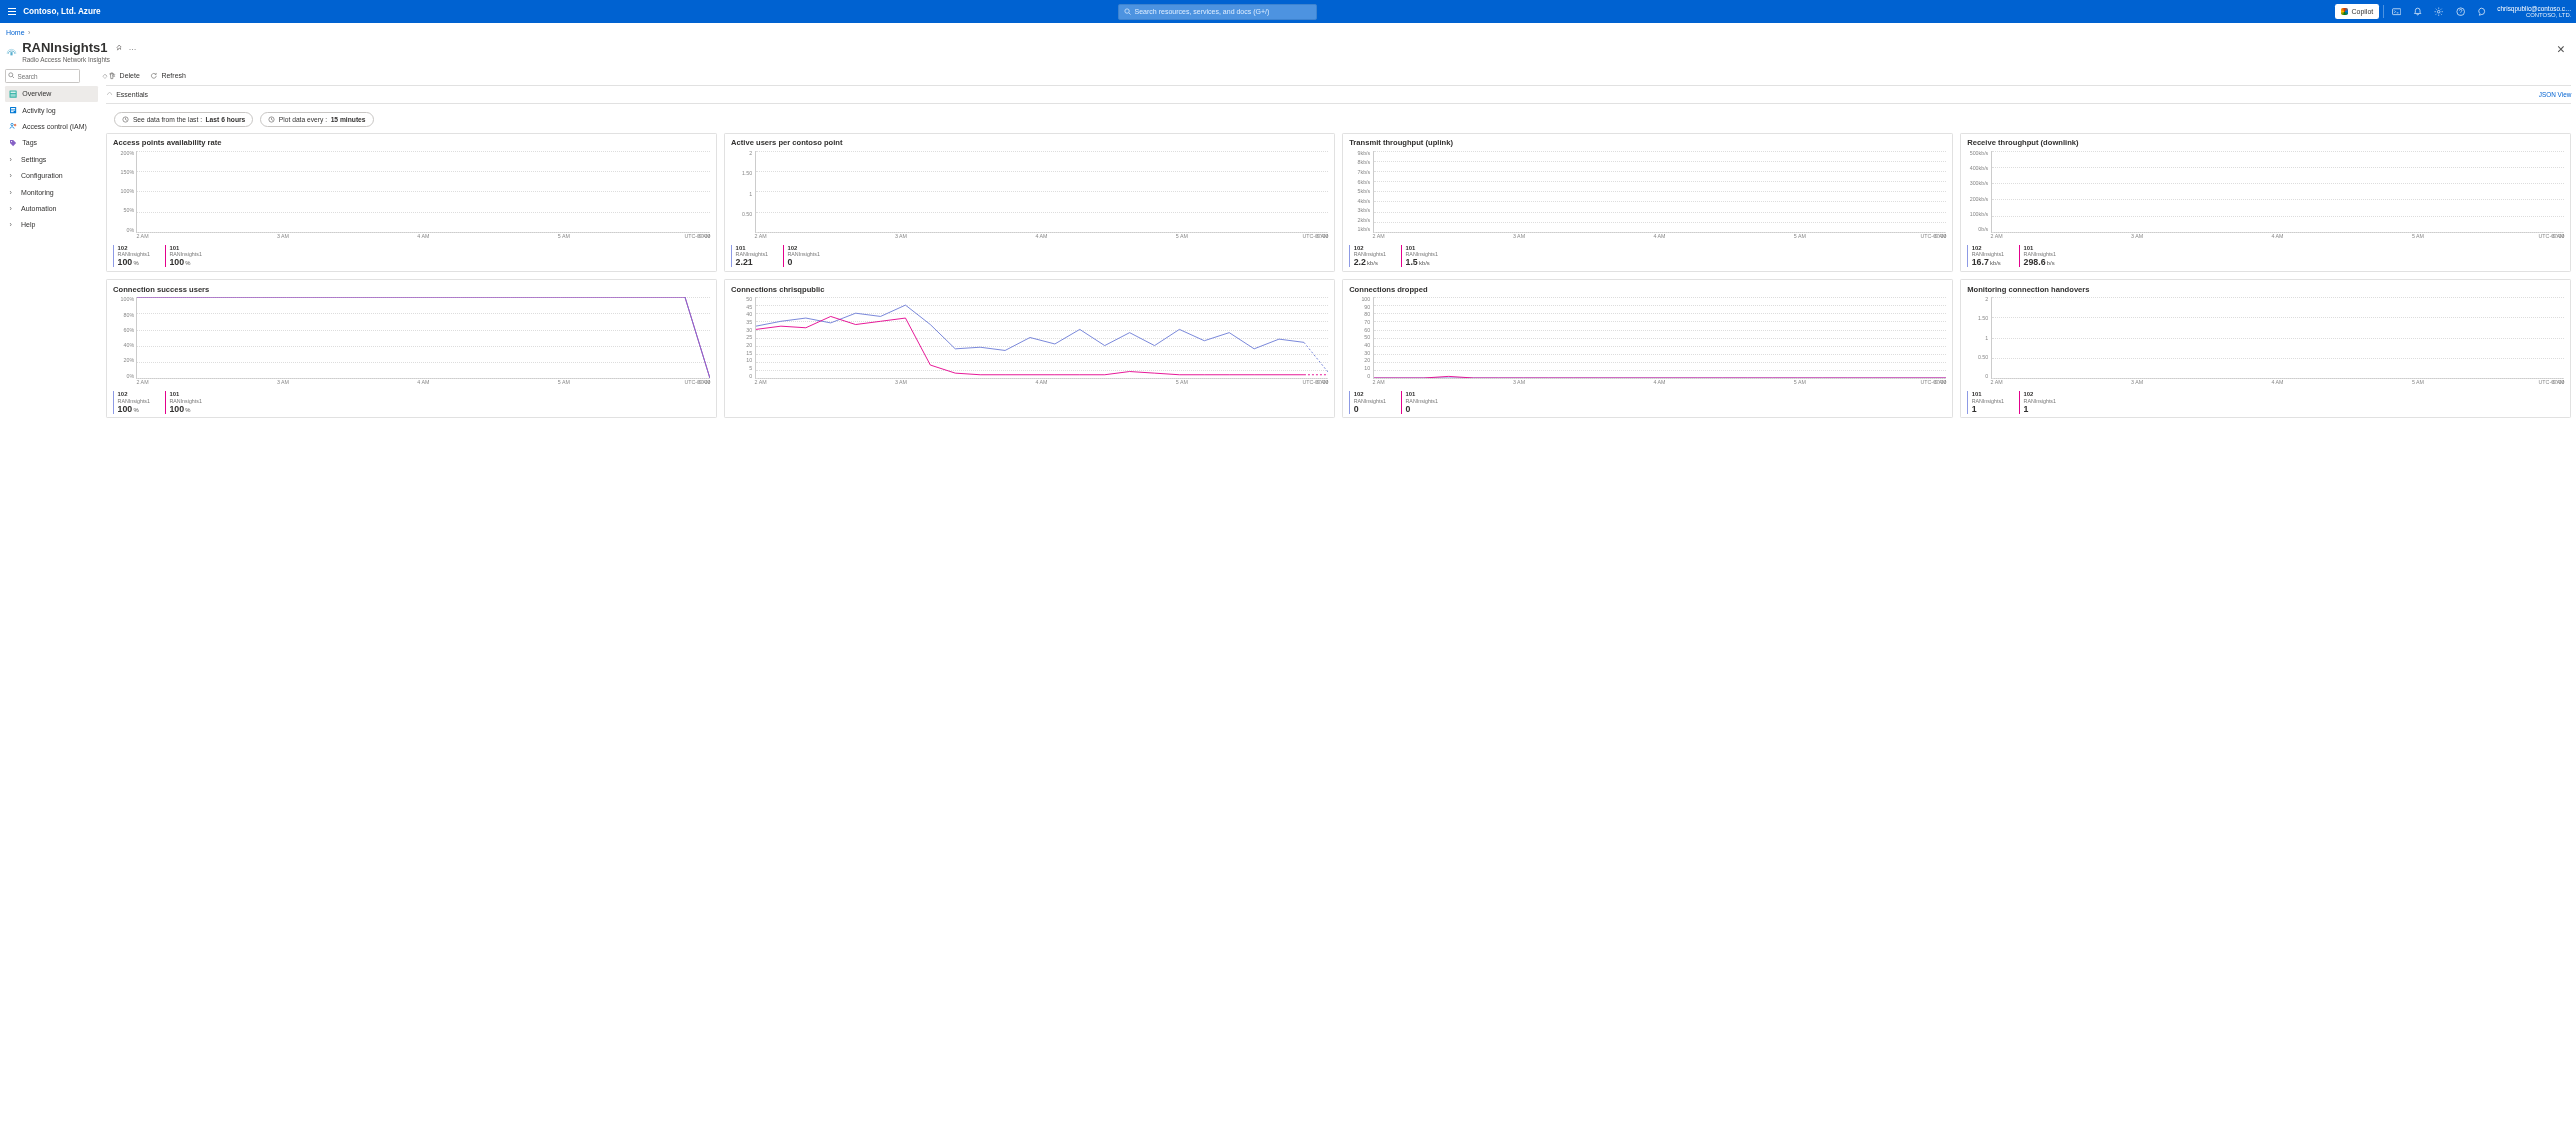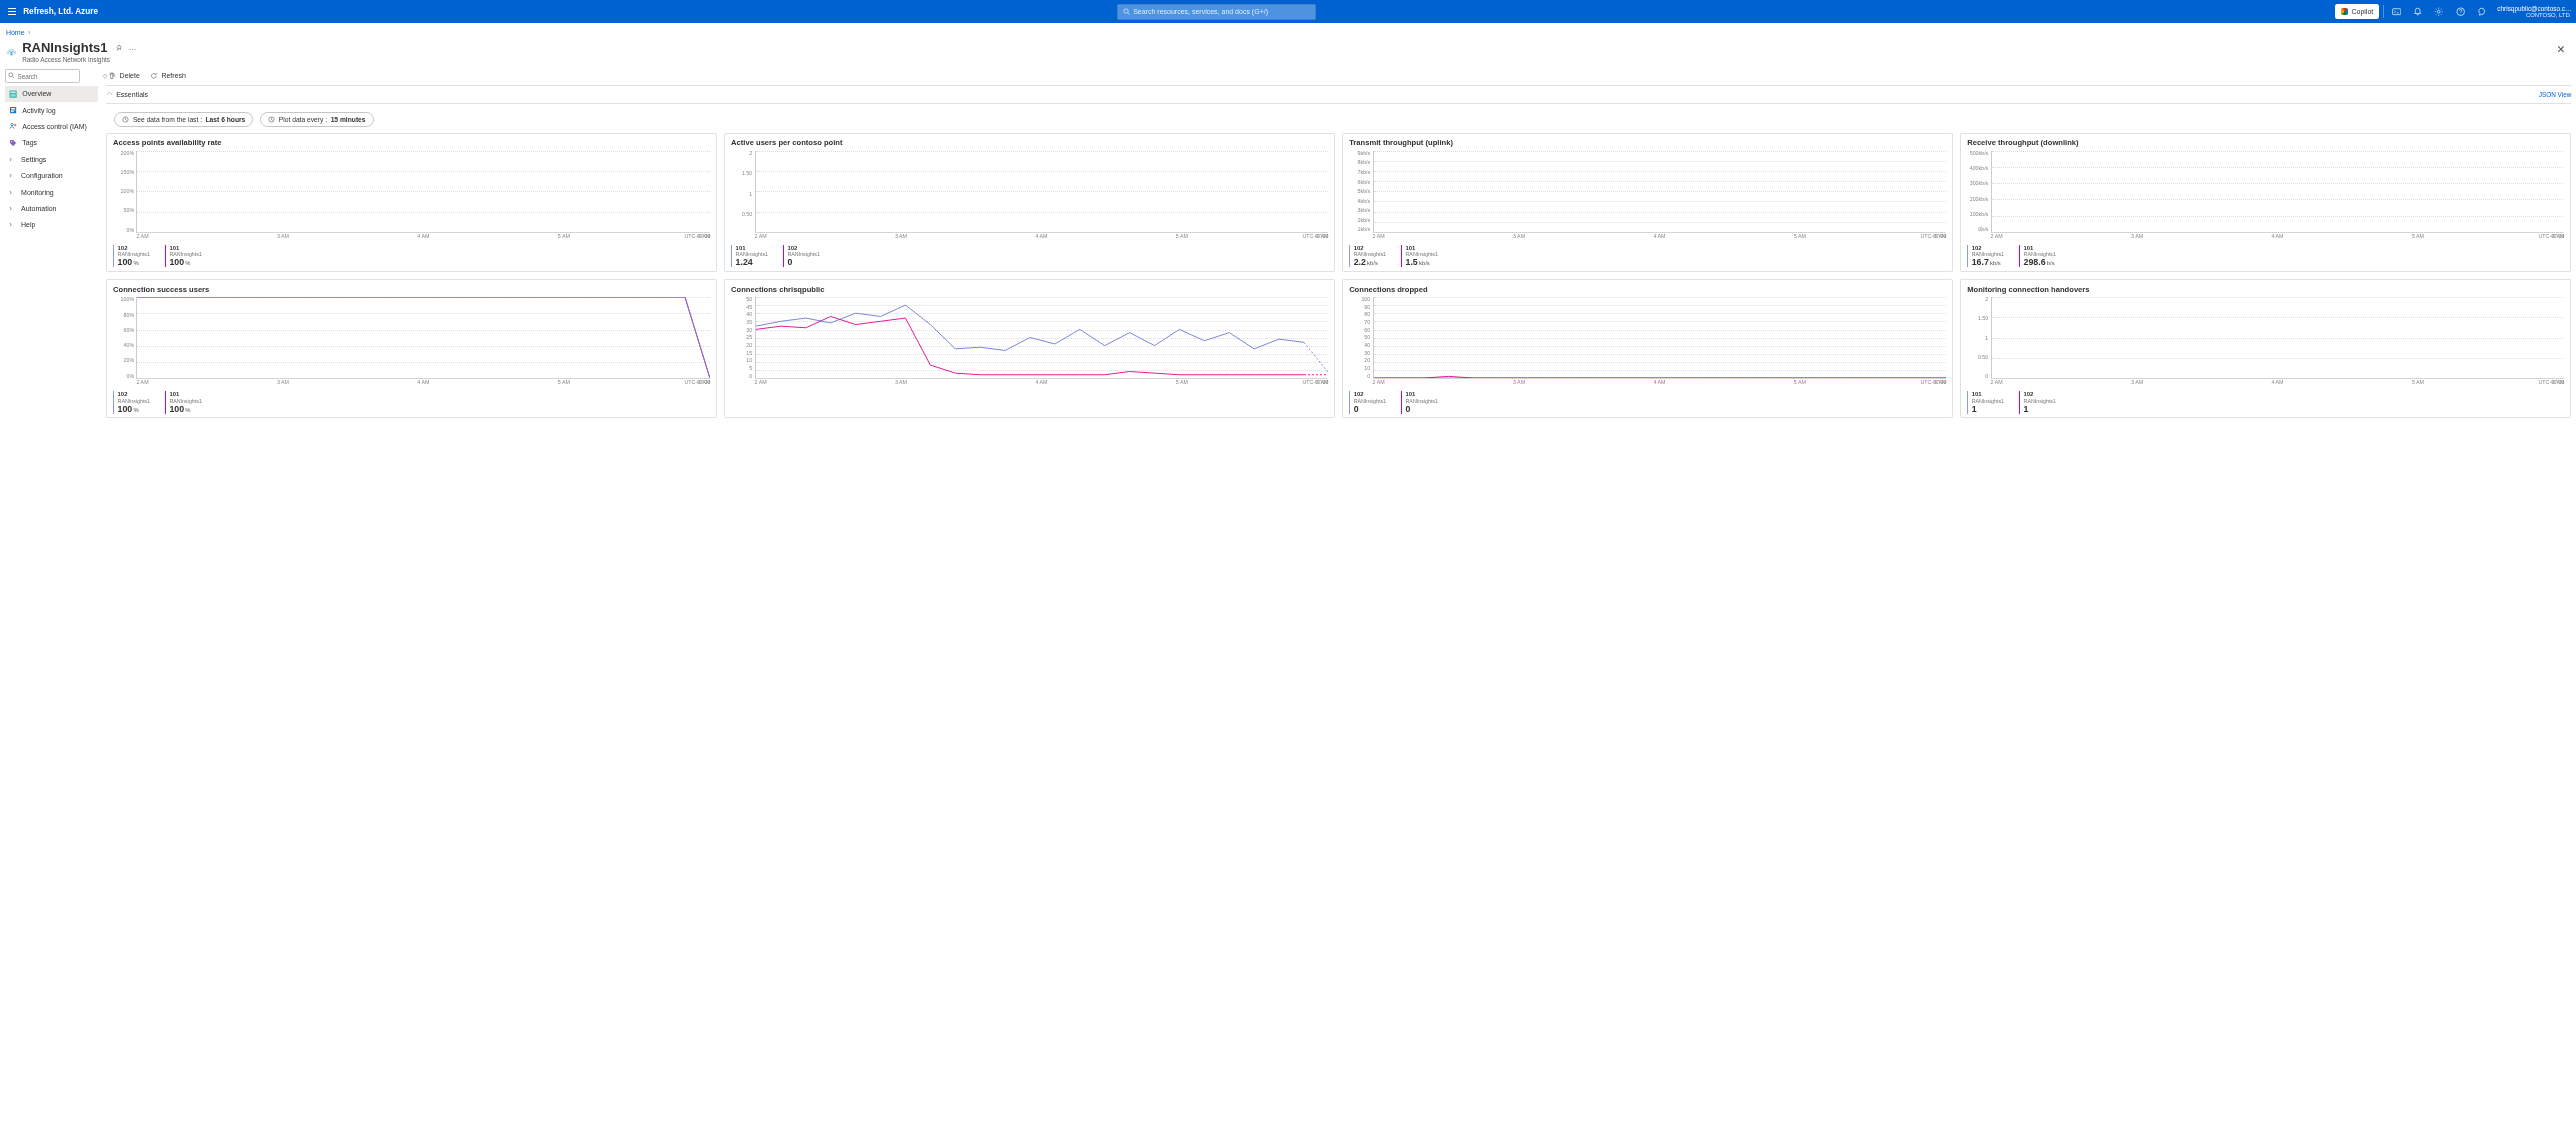--- a/index.html
+++ b/index.html
@@ -91,21 +91,21 @@
 </style>
 </head>
 <body>
 
 <div class="topbar">
   <div class="hamburger">
       <span></span>
       <span></span>
       <span></span>
     </div>
-  <div class="brand">Refresh, Ltd. Azure</div>
+  <div class="brand">Contoso, Ltd. Azure</div>
   <div class="search-wrap">
     <div class="search-box">
       <span class="mag">
         <svg width="7" height="7" viewBox="0 0 16 16" fill="none" stroke="currentColor" stroke-width="2">
             <circle cx="7" cy="7" r="5"></circle>
             <line x1="11" y1="11" x2="15" y2="15"></line>
           </svg>
       </span>
       <span>Search resources, services, and docs (G+/)</span>
     </div>
@@ -523,21 +523,21 @@
             <span>3 AM</span>
             <span>4 AM</span>
             <span>5 AM</span>
             <span>6 AM</span>
             <span class="tz">UTC-07:00</span>
           </div>
           <div class="legend">
             <div class="item" style="border-color:#8d9ae5">
               <div class="eyebrow">101</div>
               <div class="src">RANInsights1</div>
-              <div class="val">1.24</div>
+              <div class="val">2.21</div>
             </div>
             <div class="item" style="border-color:#e3008c">
               <div class="eyebrow">102</div>
               <div class="src">RANInsights1</div>
               <div class="val">0</div>
             </div>
           </div>
         </div>
         <div class="card">
           <h4>Transmit throughput (uplink)</h4>

